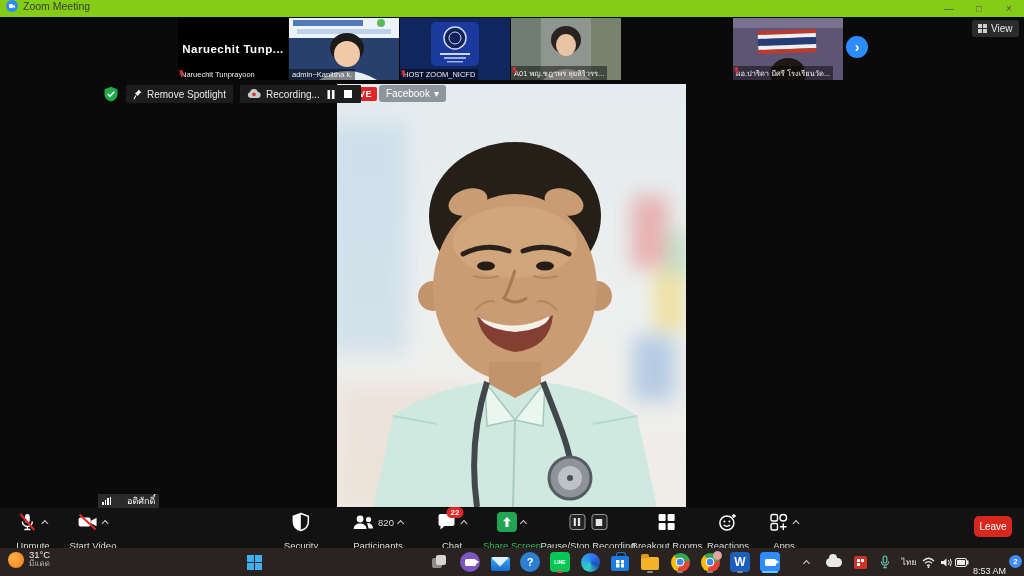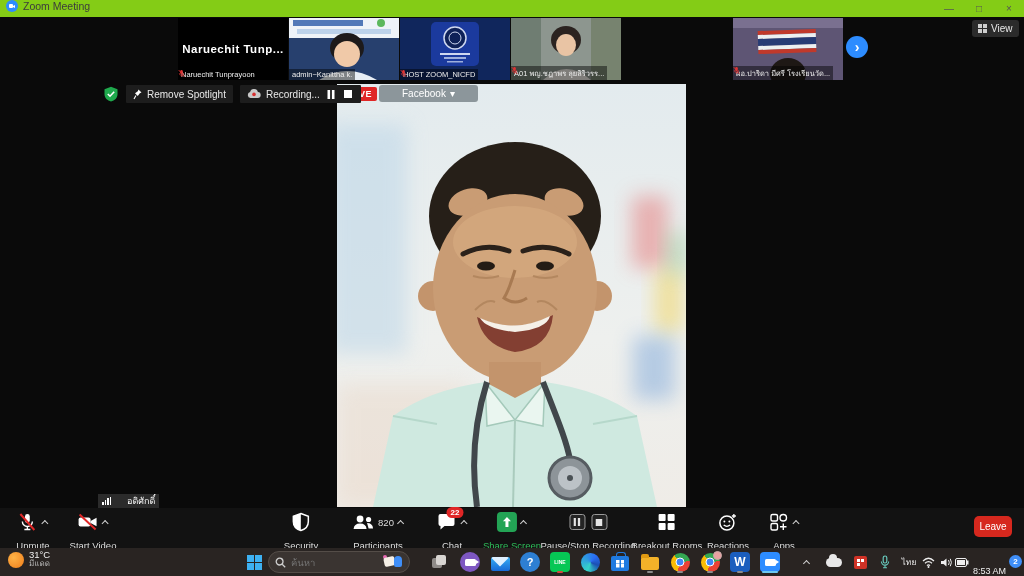--- a/index.html
+++ b/index.html
@@ -51,21 +51,21 @@
   .pill { height:18px; background:#1d1d1d; border-radius:1px; display:flex;
     align-items:center; gap:5px; padding:0 7px; color:#e8e8e8; font-size:10px; }
   .rec-btn { width:12px; height:12px; display:flex; align-items:center; justify-content:center; }
 
   
   .main-video { position:absolute; top:84px; left:337px; width:349px; height:423px;
     overflow:hidden; background:#e8eef0; }
   .live-badge { position:absolute; top:3px; left:8px; height:14px; padding:0 5px;
     background:#e02626; border-radius:2px; color:#fff; font-weight:bold; font-size:9px;
     display:flex; align-items:center; letter-spacing:.5px; z-index:5; }
-  .fb-pill { position:absolute; top:1px; left:42px; height:17px; padding:0 23px;
+  .fb-pill { position:absolute; top:1px; left:42px; height:17px; padding:0 7px;
     background:rgba(125,135,140,.85); border-radius:3px; color:#fff; font-size:10px;
     display:flex; align-items:center; gap:4px; z-index:5; }
 
   
   .speaker-chip { position:absolute; top:494px; left:98px; height:14px;
     background:rgba(45,45,45,.95); display:flex; align-items:center; gap:16px;
     padding:0 4px; color:#fff; font-size:9px; z-index:12; }
   .sig-bars { display:flex; align-items:flex-end; gap:1px; height:8px; }
   .sig-bars i { width:1.5px; background:#fff; display:block; }
 
@@ -533,32 +533,20 @@
       <div class="weather-txt">
         <span class="weather-temp">31°C</span>
         <span class="weather-desc">มีแดด</span>
       </div>
     </div>
 
     <div class="tb-app" style="left:242px">
       <div class="win-ic"></div>
     </div>
 
-    <div class="search-pill">
-      <svg width="11" height="11" viewBox="0 0 11 11">
-        <circle cx="4.6" cy="4.6" r="3.4" fill="none" stroke="#cfcfcf" stroke-width="1.3"></circle>
-        <line x1="7.2" y1="7.2" x2="10.2" y2="10.2" stroke="#cfcfcf" stroke-width="1.3"></line>
-      </svg>
-      <input class="search-input" placeholder="ค้นหา" style="">
-      <div class="sh-icon">
-        <span class="dot"></span>
-          <span class="card"></span>
-          <span class="bell"></span>
-      </div>
-    </div>
 
     <div class="tb-app" style="left:428px">
       <div class="taskview"></div>
     </div>
 
     <div class="tb-app" style="left:458px">
       <div class="circle-app" style="background:#7d57c1">
           <div class="cam-glyph"></div>
         </div>
     </div>

